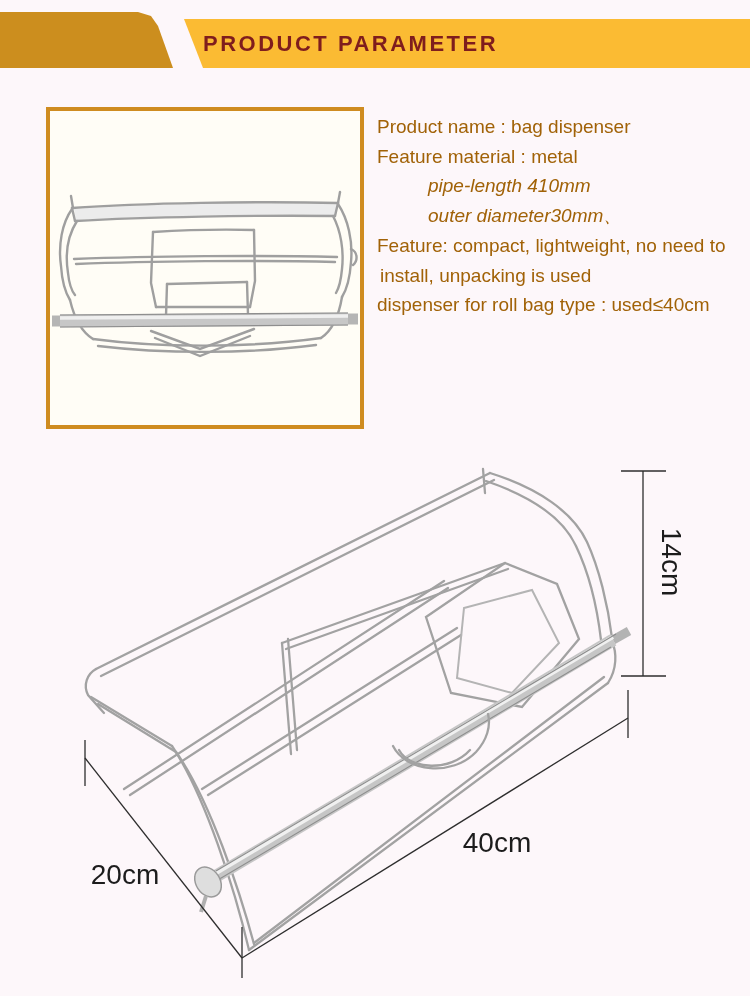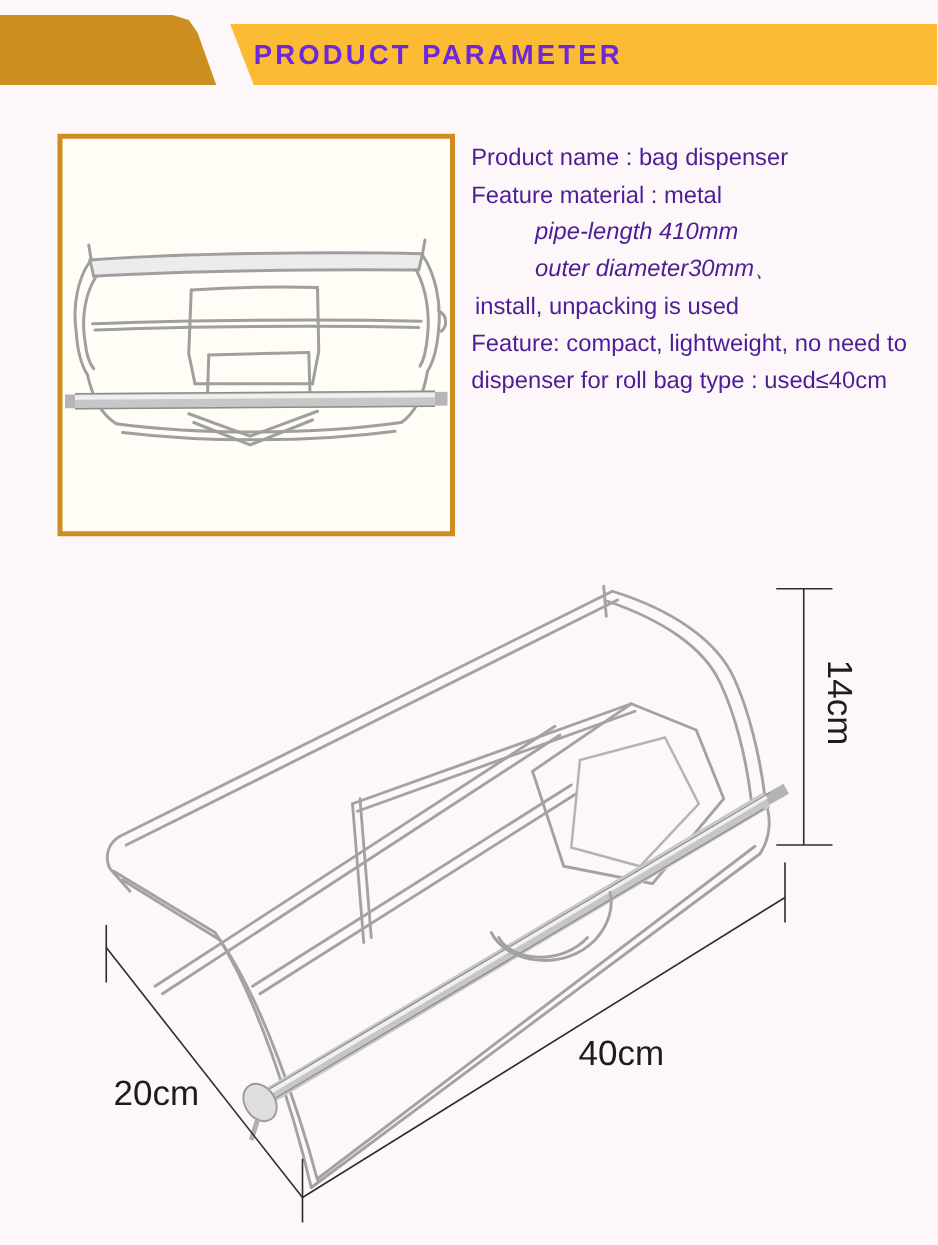--- a/index.html
+++ b/index.html
@@ -14,33 +14,33 @@
     background:#cc8e1e;
     clip-path:polygon(0 12px,138px 12px,151px 16px,158px 26px,173px 68px,0 68px);
   }
   .hdr-banner{
     position:absolute;left:184px;top:19px;right:0;height:49px;
     background:#fbbb33;
     clip-path:polygon(0 0,100% 0,100% 100%,19px 100%);
   }
   .hdr-title{
     display:block;padding-left:19px;line-height:49px;
-    color:#6d28d9;font-size:22px;font-weight:bold;letter-spacing:2.5px;
+    color:#7f1d1d;font-size:22px;font-weight:bold;letter-spacing:2.5px;
     white-space:nowrap;
   }
   
   .product-box{
     position:absolute;left:46px;top:107px;width:310px;height:314px;
     border:4px solid #cf8c20;background:#fffdf6;
   }
   .product-box svg{display:block;width:100%;height:100%;}
   
   .specs{
     position:absolute;left:377px;top:112px;width:350px;
-    font-size:19px;line-height:29.7px;color:#4c1d95;
+    font-size:19px;line-height:29.7px;color:#a16207;
   }
   .spec-line{white-space:nowrap;}
   .spec-line.indent{padding-left:51px;font-style:italic;}
   .spec-line.cont{padding-left:3px;}
   
   .persp{position:absolute;left:60px;top:450px;width:640px;height:546px;}
   .dim-label{fill:#1c1c1c;font-size:28px;font-family:"Liberation Sans",sans-serif;}
 </style>
 </head>
 <body>
@@ -101,22 +101,22 @@
         <path d="M105,227 L150,245 L200,225"></path>
       </g>
     </svg>
   </div>
 
   <div class="specs">
     <div class="spec-line">Product name : bag dispenser</div>
     <div class="spec-line">Feature material : metal</div>
     <div class="spec-line indent">pipe-length 410mm</div>
     <div class="spec-line indent">outer diameter30mm、</div>
+    <div class="spec-line">Feature: compact, lightweight, no need to</div>
     <div class="spec-line cont">install, unpacking is used</div>
-    <div class="spec-line">Feature: compact, lightweight, no need to</div>
     <div class="spec-line">dispenser for roll bag type : used≤40cm</div>
   </div>
 
   <svg class="persp" viewBox="0 0 640 546">
 
     <g fill="none" stroke="#a2a2a2" stroke-width="2.3" stroke-linecap="round">
 
       <path d="M430,23 L36,219"></path>
       <path d="M434,30 L41,226"></path>
       <path d="M423,19 L425,43"></path>

